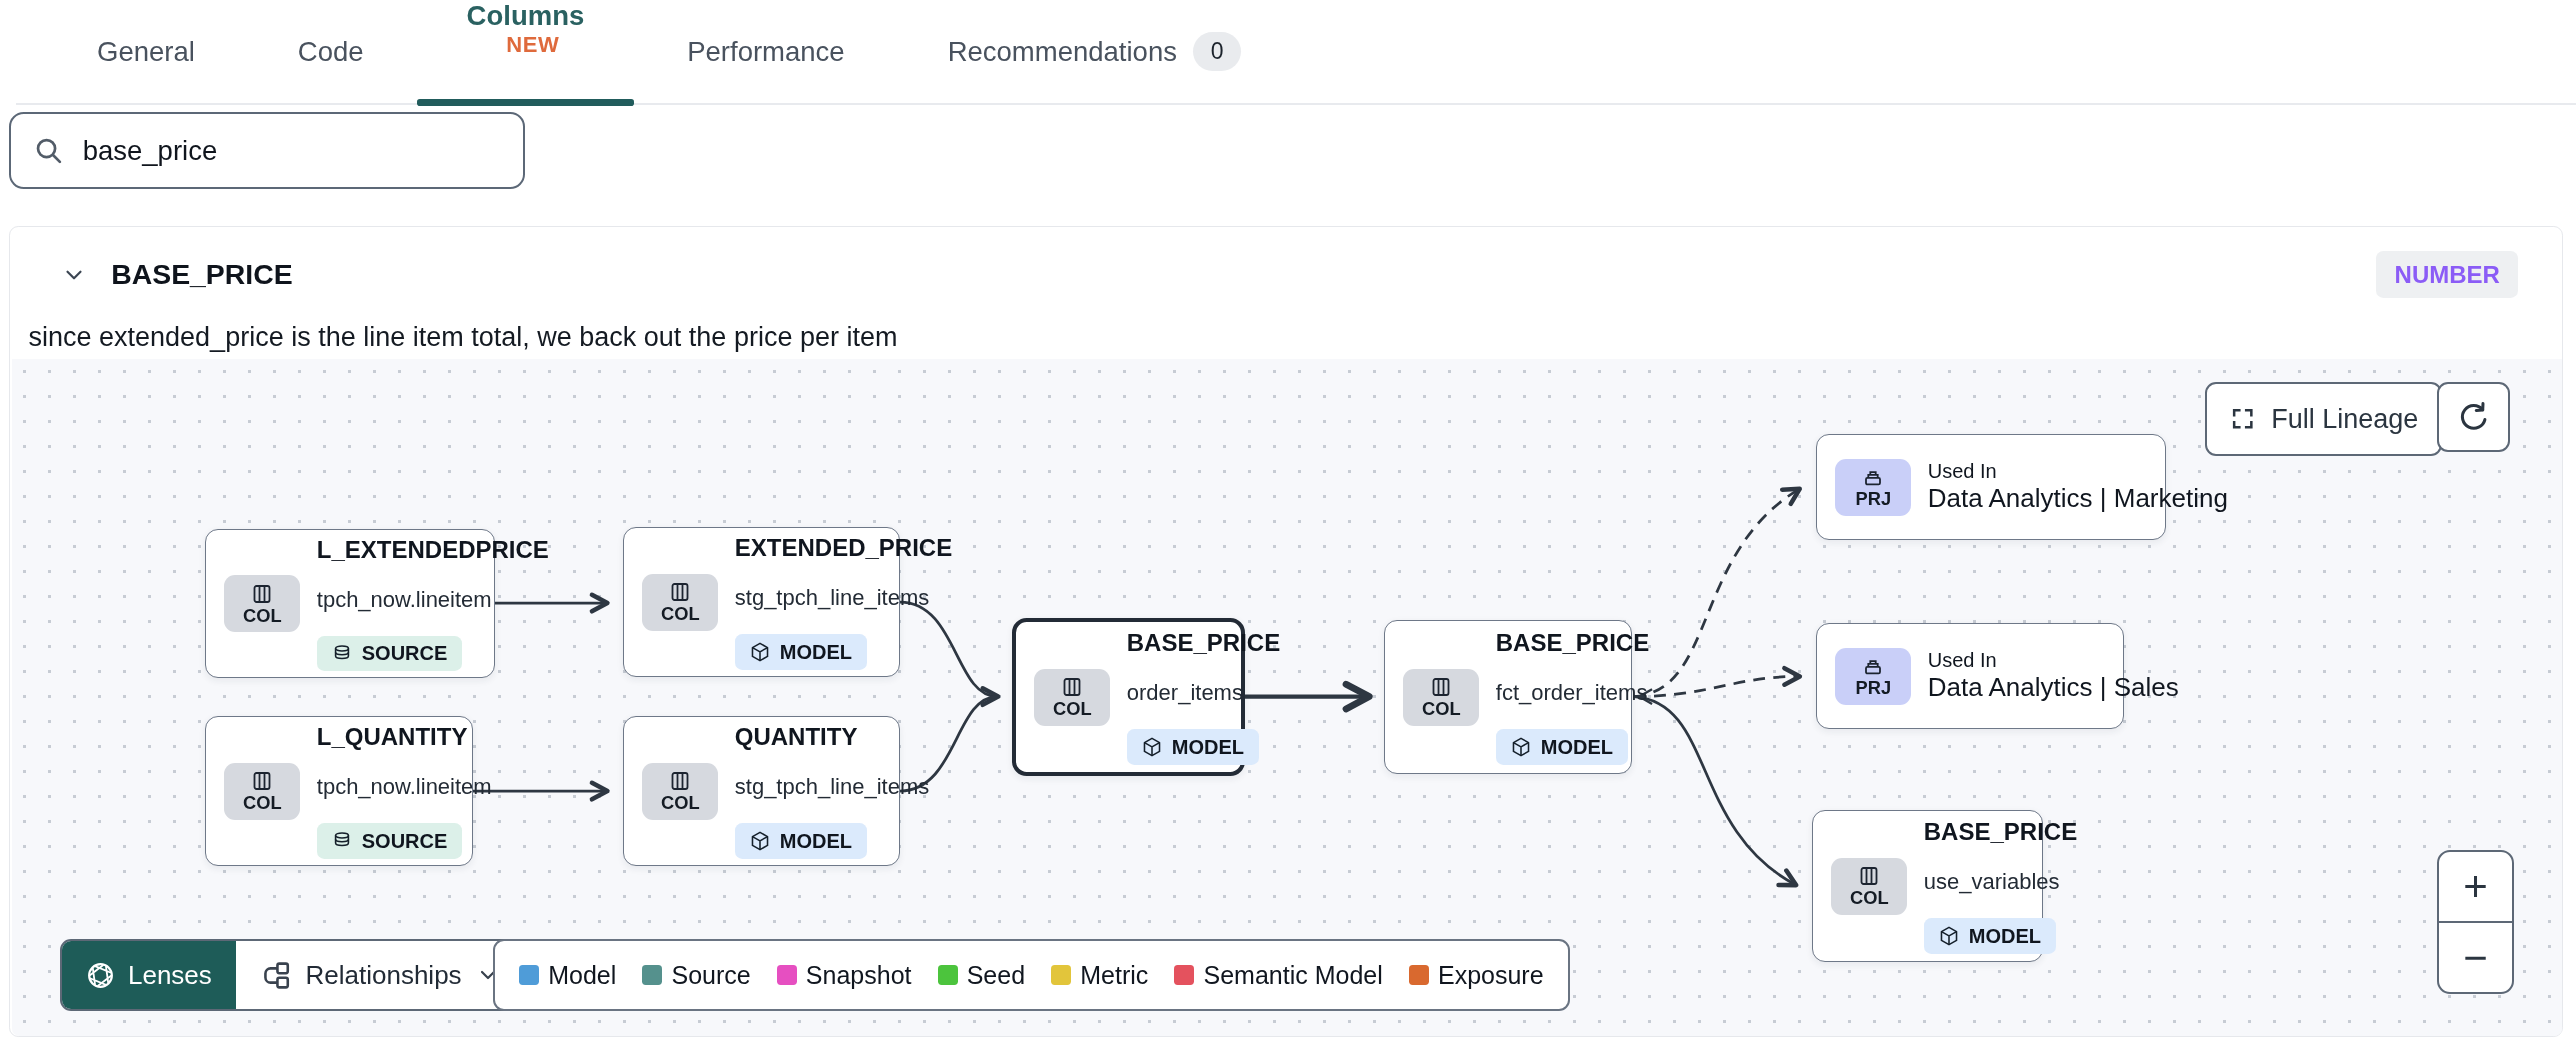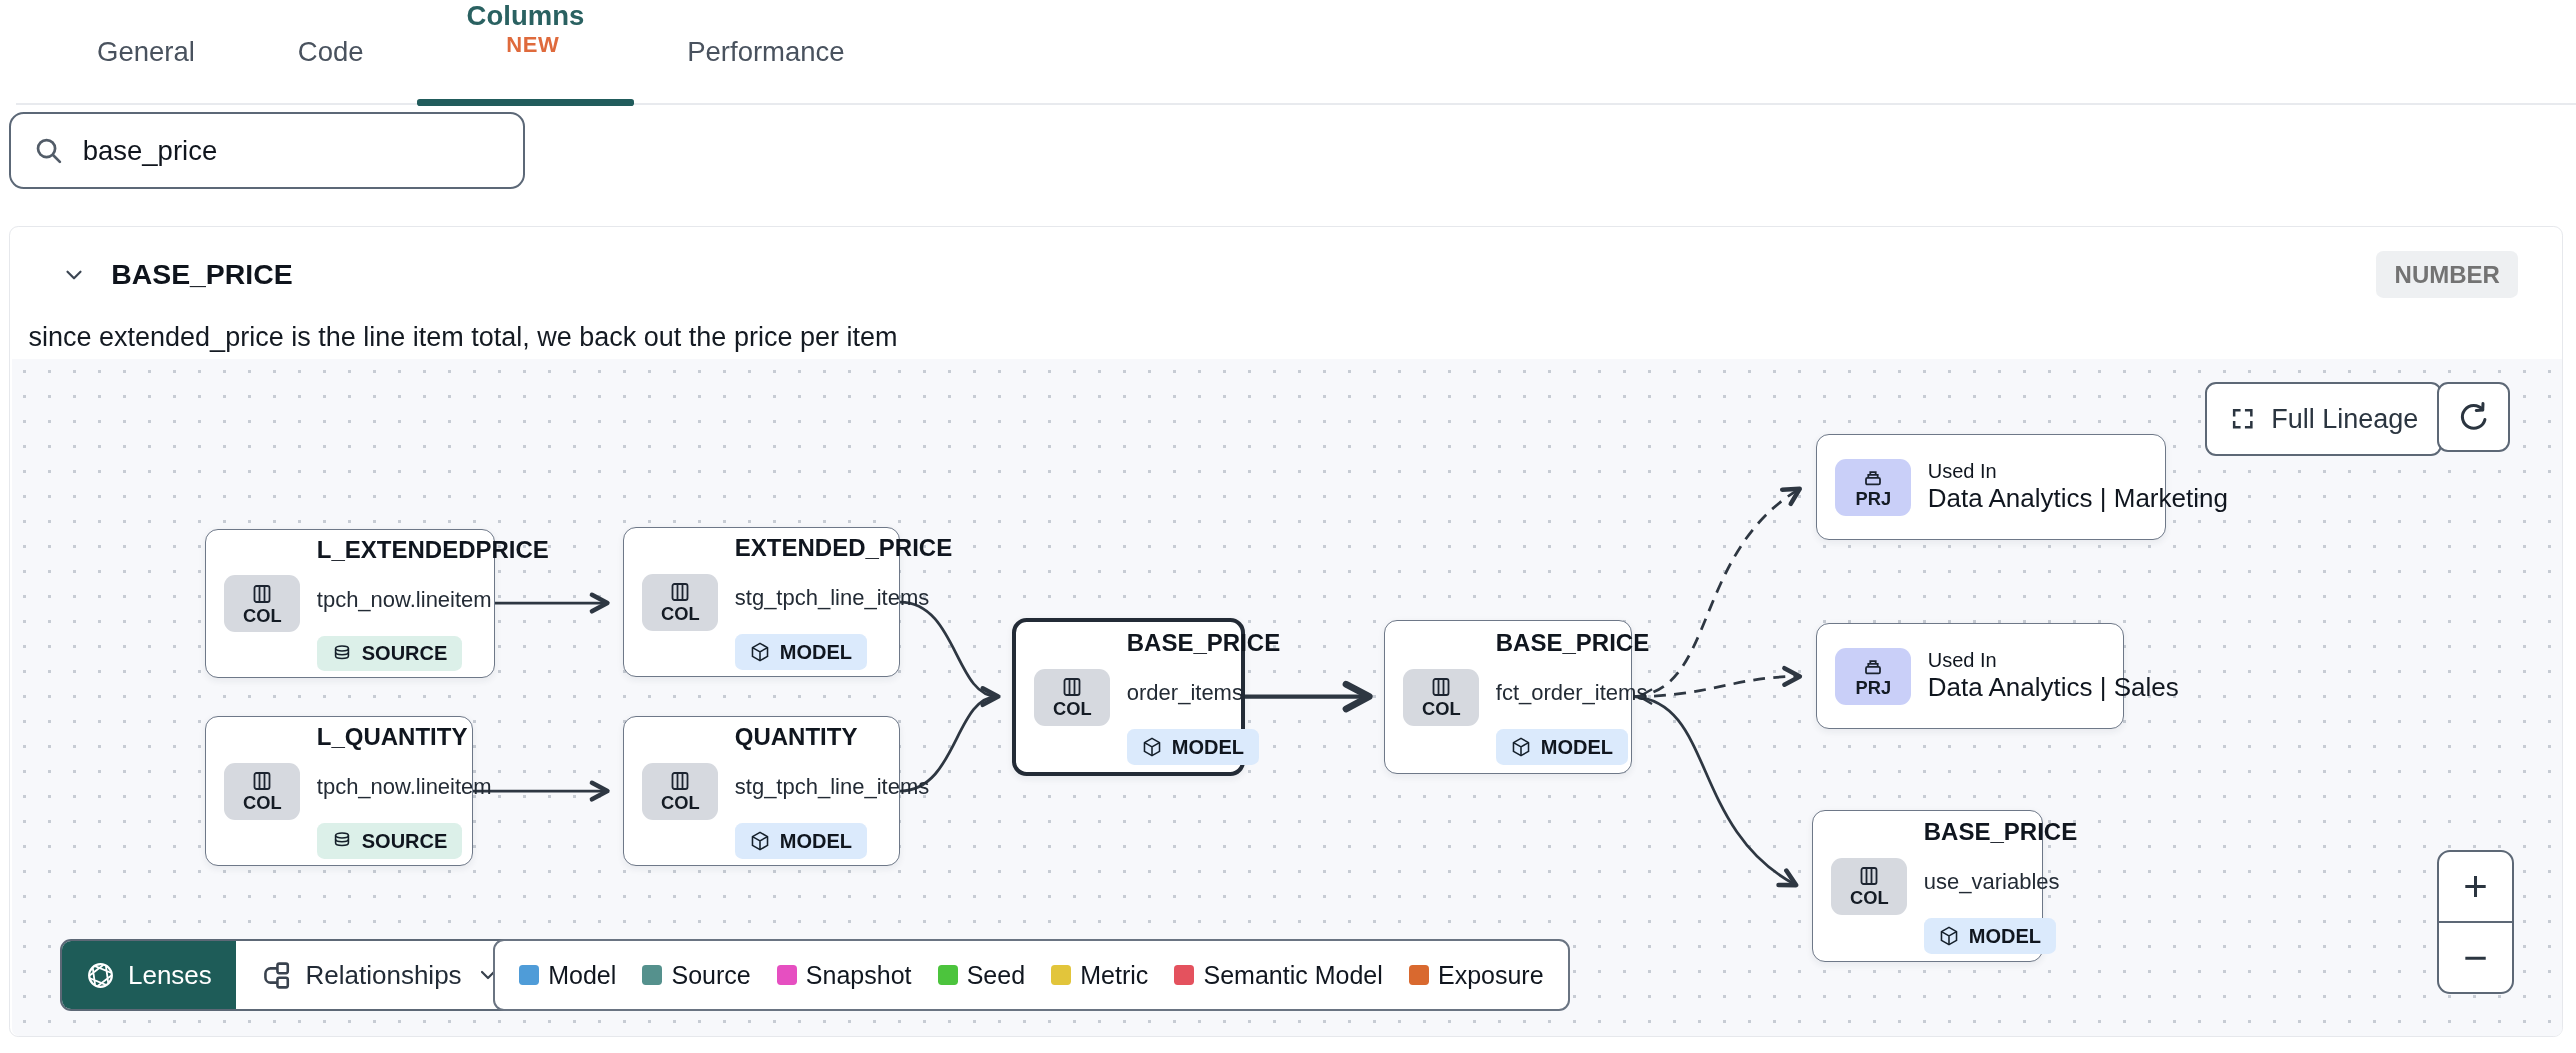--- a/index.html
+++ b/index.html
@@ -27,21 +27,21 @@
   .search-box input{border:none;outline:none;background:transparent;flex:1;
           font-size:27.5px;color:#10151d;font-family:inherit;}
 
   
   .panel{position:absolute;left:9.2px;top:226px;width:2554px;height:811px;box-sizing:border-box;
          border:1.8px solid #e6e8ec;border-radius:9.2px;background:#fff;}
   .panel-header{position:absolute;top:0;left:0;right:0;height:95px;display:flex;align-items:center;
          padding:0 44px 0 51px;box-sizing:border-box;}
   .panel-title{font-size:28.4px;font-weight:700;margin-left:24px;color:#0f141c;}
   .type-badge{margin-left:auto;background:#eef0f2;border-radius:7.3px;padding:9.2px 18.3px;
-         font-size:24px;font-weight:600;color:#737373;}
+         font-size:24px;font-weight:600;color:#8b5cf6;}
   .panel-desc{position:absolute;top:95px;left:18.3px;right:55px;font-size:27px;color:#141a22;}
 
   
   .canvas{position:absolute;left:1.8px;top:132px;width:2550px;height:677px;overflow:hidden;
           border-radius:0 0 7.3px 7.3px;background-color:#f7f8fb;
           background-image:radial-gradient(circle,#c7ccd4 1.7px,rgba(0,0,0,0) 1.7px);
           background-size:25px 25px;}
   .edges{position:absolute;left:0;top:0;width:2550px;height:677px;}
   .edge{fill:none;stroke:#2e3742;stroke-width:3;}
   .edge.bold{stroke-width:4.5;}
@@ -119,20 +119,24 @@
       <span>Code</span>
     </div>
     <div class="tab active">
       <span>Columns</span>
       <span class="tab-new">NEW</span>
       <span class="tab-underline"></span>
     </div>
     <div class="tab">
       <span>Performance</span>
     </div>
+    <div class="tab">
+      <span>Recommendations</span>
+      <span class="tab-count">0</span>
+    </div>
   </div>
 
   <div class="search-box">
     <svg class="icon" width="31" height="31" viewBox="0 0 24 24">
       <circle cx="10.5" cy="10.5" r="6.6" fill="none" stroke="#525c68" stroke-width="2.1"></circle>
       <line x1="15.5" y1="15.5" x2="20.8" y2="20.8" stroke="#525c68" stroke-width="2.1" stroke-linecap="round"></line>
     </svg>
     <input type="text" value="base_price" style="">
   </div>
 

